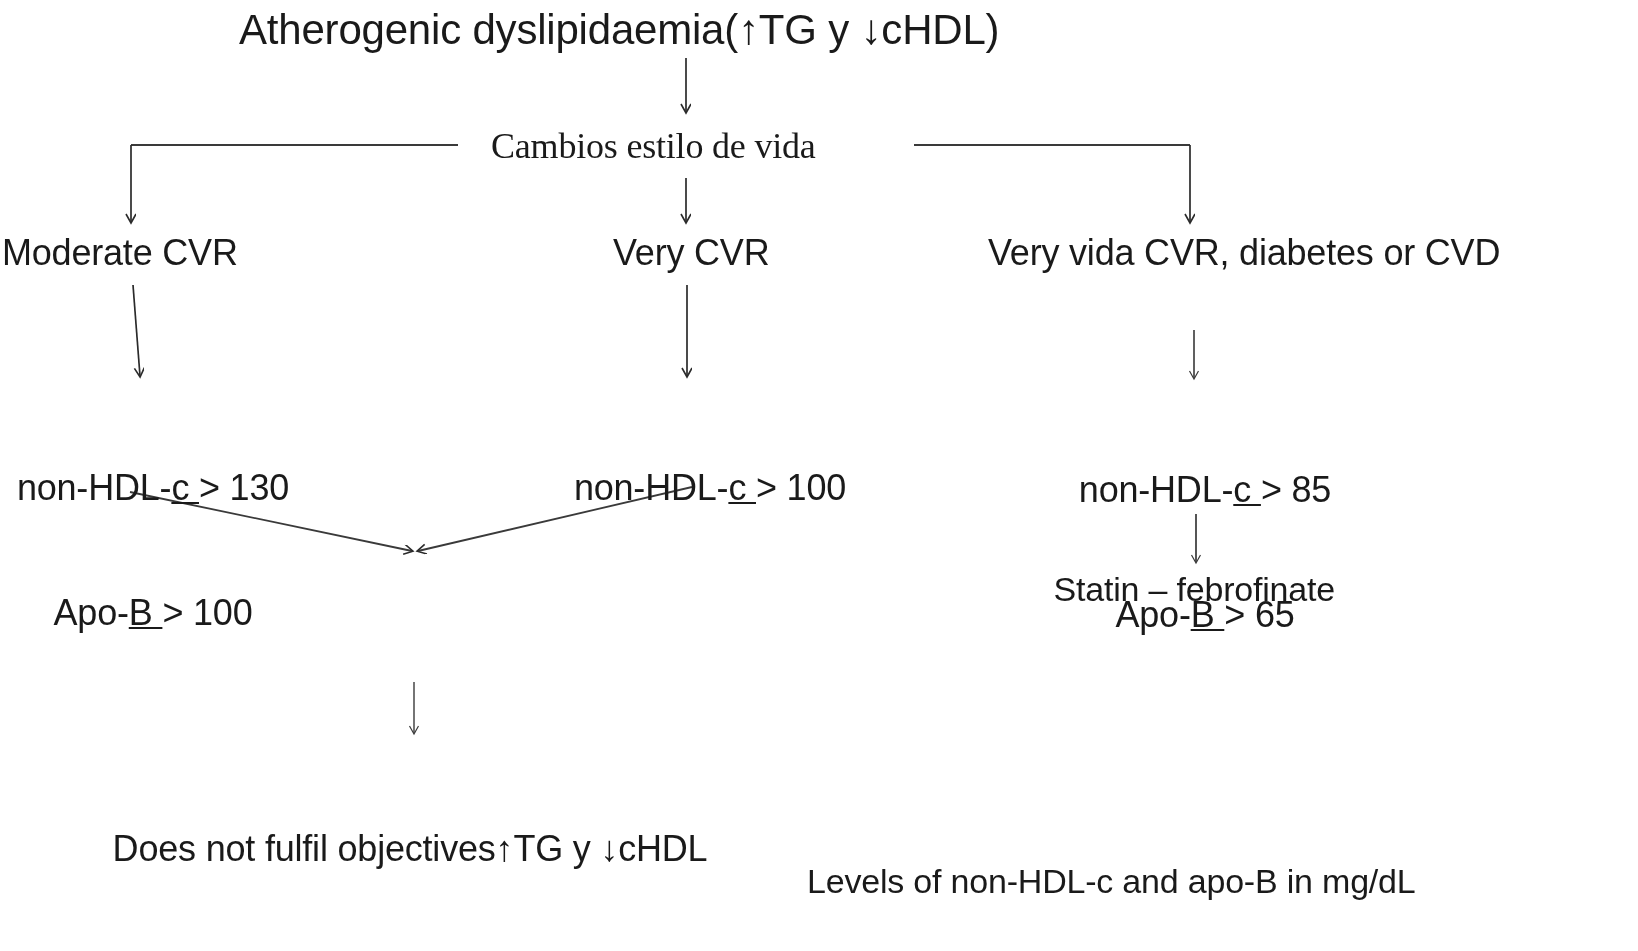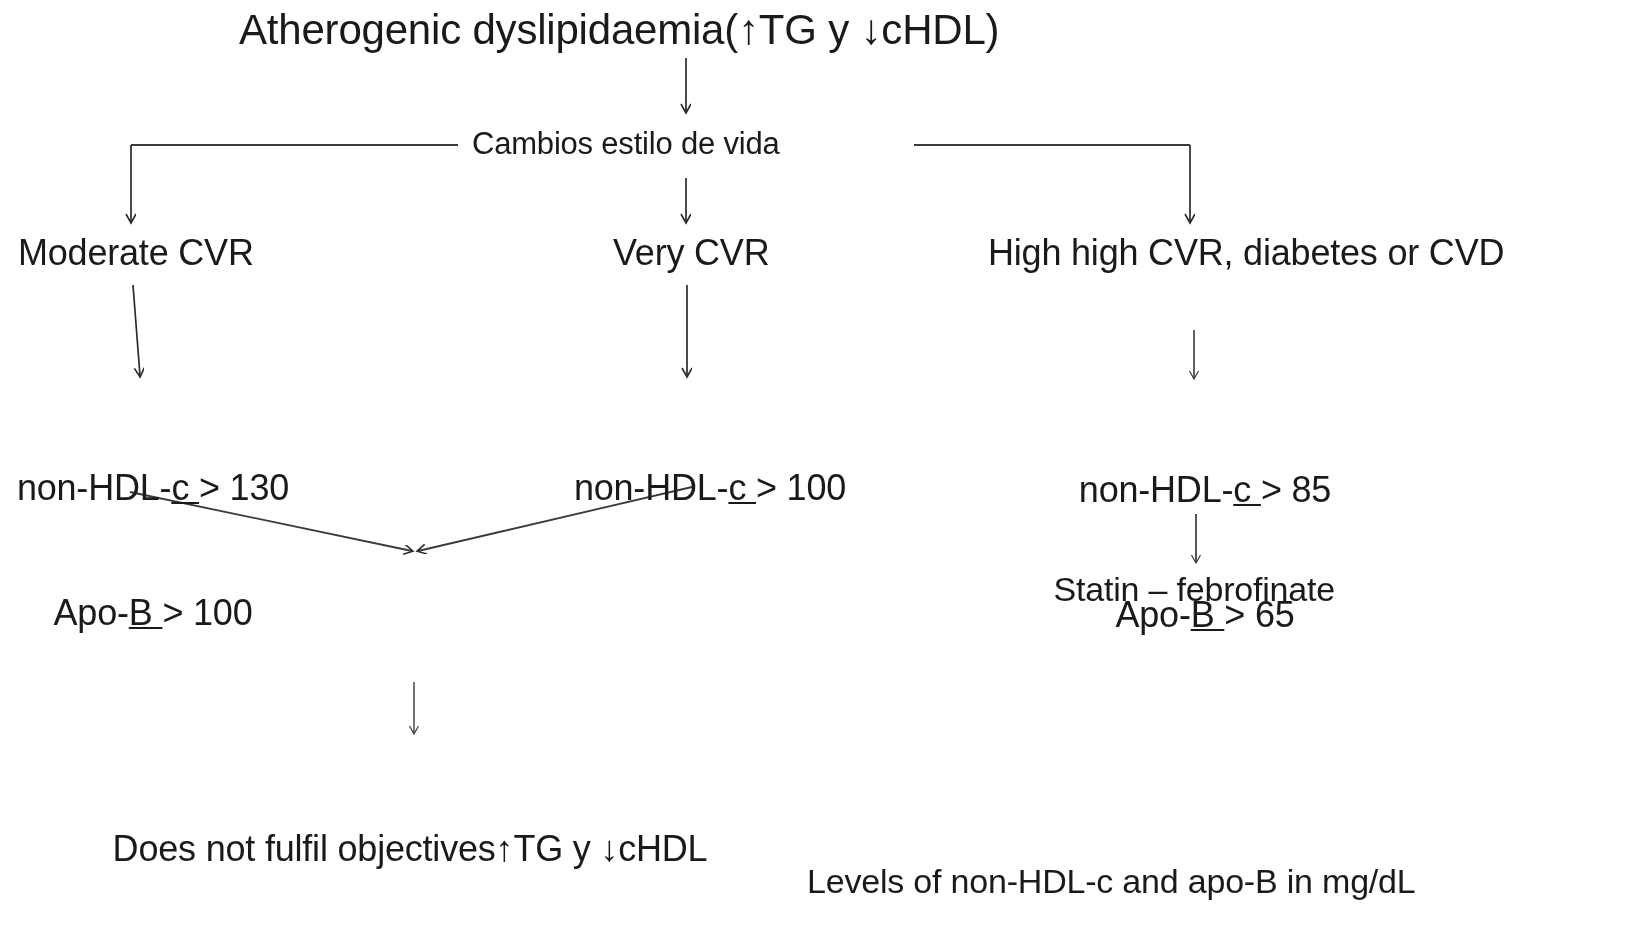--- a/index.html
+++ b/index.html
@@ -31,29 +31,30 @@
     line-height: 1.16;
     color: #1a1a1a;
     letter-spacing: -0.2px;
   }
   .n-title {
     font-size: 42px;
     left: 239px;
     top: 6px;
   }
   .n-lifestyle {
-    font-size: 31px;
-    left: 472px;
+    font-size: 36px;
+    left: 491px;
     top: 126px;
+    font-family: Liberation Serif, serif;
   }
   .n-risk {
     font-size: 36px;
     top: 232px;
   }
-  .n-risk-mod  { left: 18px; }
+  .n-risk-mod  { left: 2px; }
   .n-risk-high { left: 613px; }
   .n-risk-vh   { left: 988px; }
 
   .n-target {
     font-size: 36px;
     text-align: center;
   }
   .n-target-left  { left: -8px;   top: 383px; width: 322px; }
   .n-target-mid   { left: 545px;  top: 383px; width: 330px; }
   .n-target-right { left: 1040px; top: 385px; width: 330px; }
@@ -154,21 +155,21 @@
   </svg>
 
   <div class="node n-title">Atherogenic dyslipidaemia(↑TG y ↓cHDL)</div>
 
   <div class="node n-lifestyle">Cambios estilo de vida</div>
 
   <div class="node n-risk n-risk-mod">Moderate CVR</div>
 
   <div class="node n-risk n-risk-high">Very CVR</div>
 
-  <div class="node n-risk n-risk-vh">High high CVR, diabetes or CVD</div>
+  <div class="node n-risk n-risk-vh">Very vida CVR, diabetes or CVD</div>
 
   <div class="node n-target n-target-left">
     <div><span>non-HDL-</span><span class="ul">c </span><span>&gt; 130</span></div>
     <div><span>Apo-</span><span class="ul">B </span><span>&gt; 100</span></div>
   </div>
 
   <div class="node n-target n-target-mid">
     <div><span>non-HDL-</span><span class="ul">c </span><span>&gt; 100</span></div>
   </div>
 

